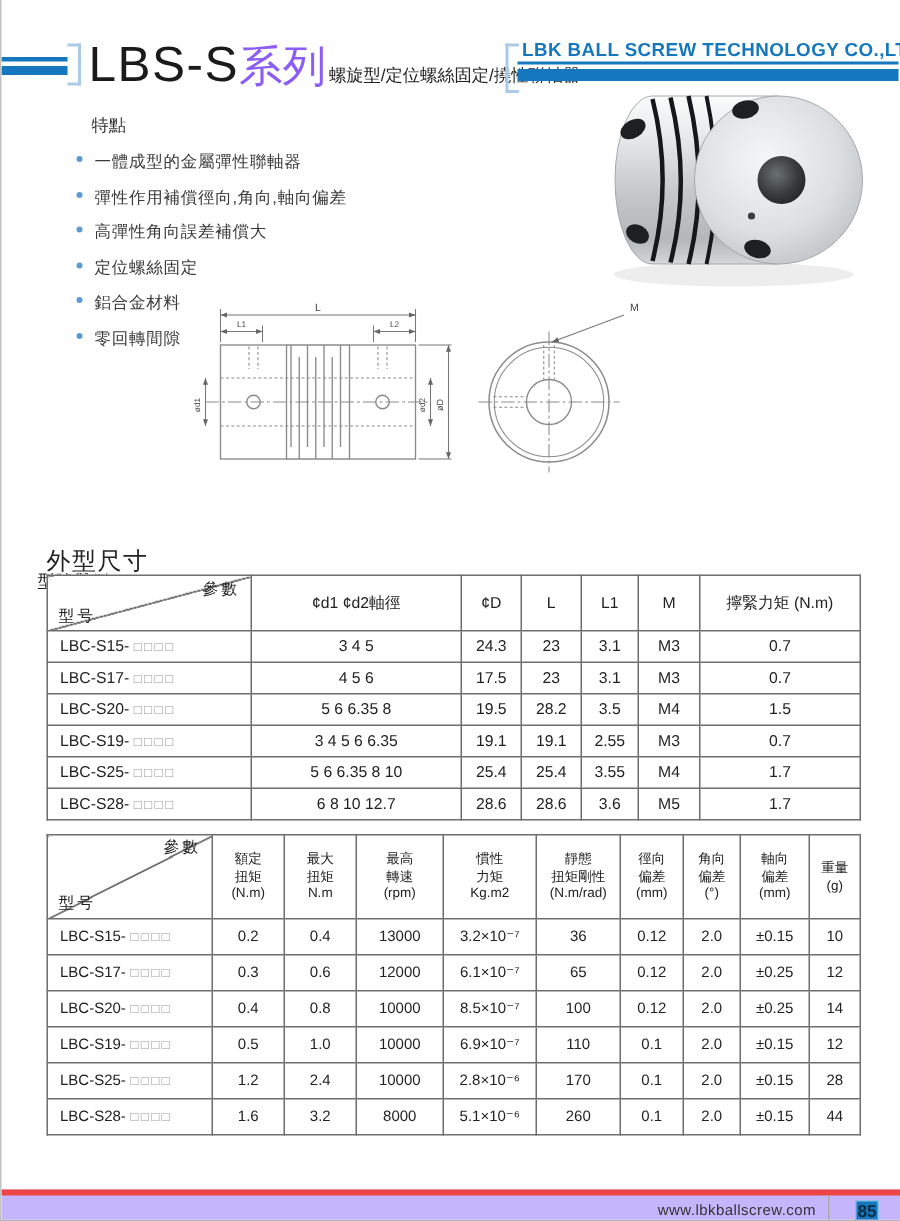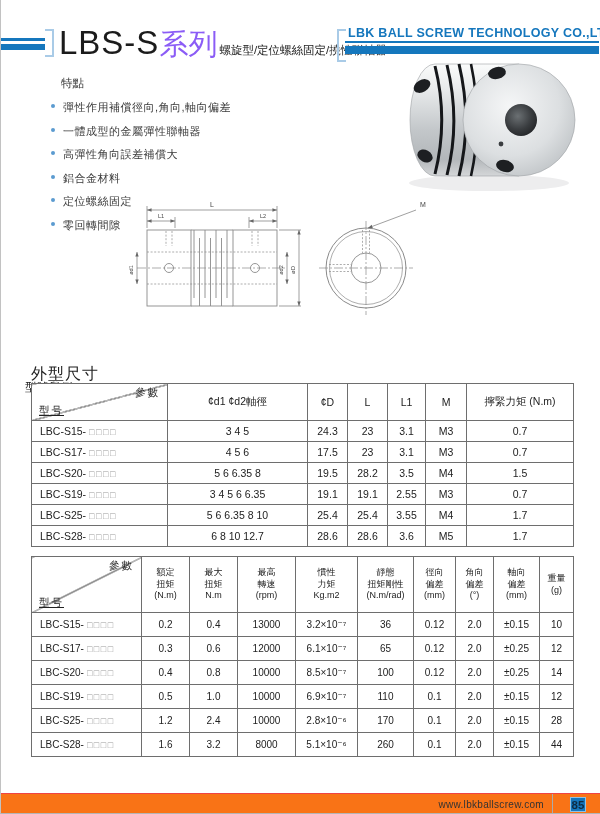--- a/index.html
+++ b/index.html
@@ -46,34 +46,34 @@
   th, td { border:1px solid #6e6e6e; text-align:center; vertical-align:middle;
            font-size:10.5px; color:#222; font-weight:normal; overflow:hidden; }
   th { white-space:pre-line; }
   td.model { text-align:left; padding-left:8px; white-space:nowrap; }
   .boxes { color:#9a9a9a; font-size:9px; letter-spacing:1.5px; margin-left:3px; }
   .diag { position:relative;
           background:linear-gradient(to bottom right,
             transparent calc(50% - 0.6px), #6e6e6e calc(50% - 0.6px),
             #6e6e6e calc(50% + 0.6px), transparent calc(50% + 0.6px)); }
   .diag .c-top    { position:absolute; top:2px;  right:7px; font-size:10.5px; color:#222; letter-spacing:2px; }
-  .diag .c-bottom { position:absolute; bottom:2px; left:7px; font-size:10.5px; color:#222; letter-spacing:2px;text-decoration:underline; }
+  .diag .c-bottom { position:absolute; bottom:2px; left:7px; font-size:10.5px; color:#222; letter-spacing:2px; }
 
   .tbl-dim  { position:absolute; left:30px; top:383px; width:542px; }
   .tbl-dim thead tr { height:28px; }
   .tbl-dim tbody tr { height:21px; }
 
   .tbl-perf { position:absolute; left:30px; top:556px; width:542px; }
   .tbl-perf thead tr { height:56px; }
   .tbl-perf tbody tr { height:24px; }
   .tbl-perf th { font-size:9px; line-height:1.3; }
   .tbl-perf td { font-size:10px; }
 
   
-  .footer { position:absolute; left:0; right:0; top:793px; height:21px; border-top:1px solid #ef4444; background:#f97316; }
+  .footer { position:absolute; left:0; right:0; top:793px; height:21px; border-top:4px solid #ef4444; background:#c4b5fd; }
   .footer .site  { position:absolute; right:56px; top:5px; font-size:10px; color:#333; letter-spacing:0.3px; text-decoration:none; }
   .footer .vline { position:absolute; right:47px; top:0; bottom:0; width:1px; background:#ababab; }
   .footer .pagebox { position:absolute; right:14px; top:3px; width:16px; height:15px; background:#1577bd;
                      border:1px solid #8fc0e4; color:#0e2c44; font-weight:bold; font-size:11.5px;
                      text-align:center; line-height:14px; }
 </style>
 </head>
 <body>
 
 <div class="page">
@@ -85,25 +85,25 @@
     <span class="title-main">LBS-S</span><span class="title-cjk">系列</span><span class="title-sub">螺旋型/定位螺絲固定/撓性聯軸器</span>
   </div>
   <div class="rbracket"></div>
   <div class="company">LBK BALL SCREW TECHNOLOGY CO.,LTD.</div>
   <div class="company-underline"></div>
   <div class="company-bar"></div>
 
   <div class="features">
     <h3>特點</h3>
     <ul>
+      <li><span class="dot"></span><span>一體成型的金屬彈性聯軸器</span></li>
       <li><span class="dot"></span><span>彈性作用補償徑向,角向,軸向偏差</span></li>
-      <li><span class="dot"></span><span>一體成型的金屬彈性聯軸器</span></li>
       <li><span class="dot"></span><span>高彈性角向誤差補償大</span></li>
+      <li><span class="dot"></span><span>定位螺絲固定</span></li>
       <li><span class="dot"></span><span>鋁合金材料</span></li>
-      <li><span class="dot"></span><span>定位螺絲固定</span></li>
       <li><span class="dot"></span><span>零回轉間隙</span></li>
     </ul>
   </div>
 
   <div class="photo">
     <svg width="200" height="142" viewBox="0 0 200 142">
       <defs>
         <linearGradient id="pg-body" x1="0" y1="0" x2="0" y2="1">
           <stop offset="0" stop-color="#fafbfb"></stop>
             <stop offset="0.22" stop-color="#e9ebec"></stop>

